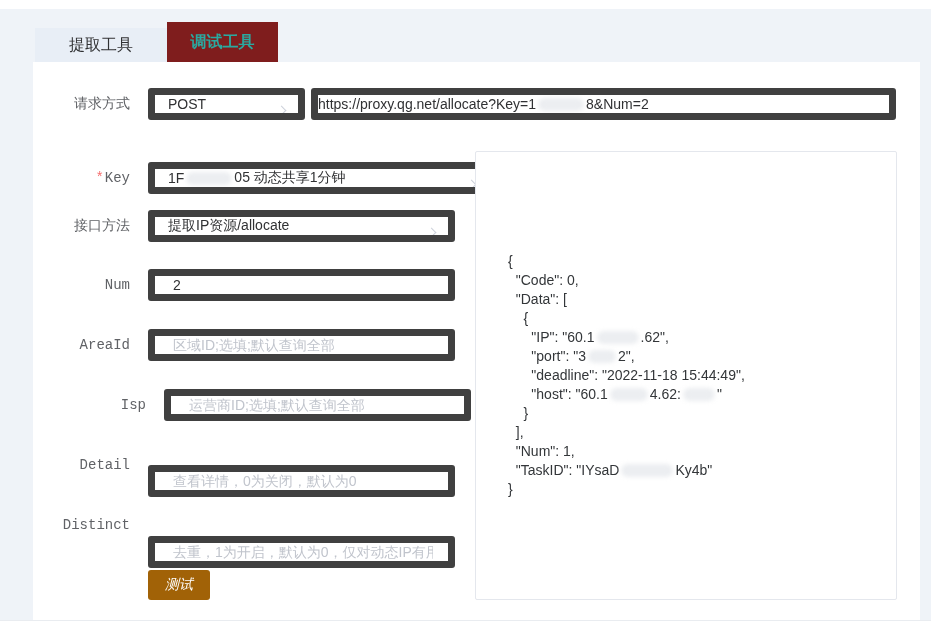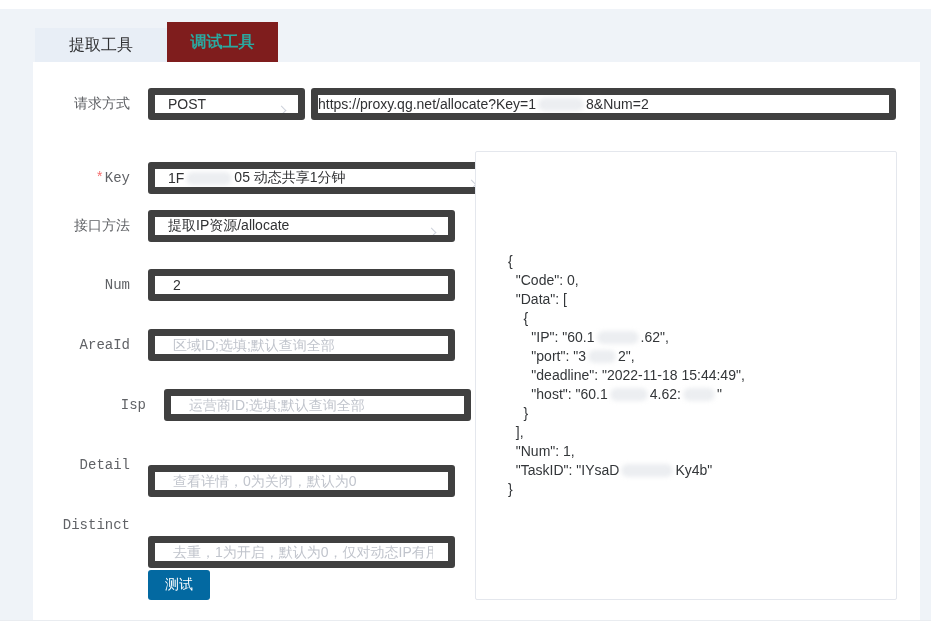--- a/index.html
+++ b/index.html
@@ -127,21 +127,21 @@
   <div class="row" style="left:0; top:387px; width:422px;">
     <span class="row-label">Detail</span>
     <input class="box" style="left: 115px; top: 16px;" placeholder="查看详情，0为关闭，默认为0">
   </div>
 
   <div class="row" style="left:0; top:447px; width:422px;">
     <span class="row-label">Distinct</span>
     <input class="box" style="left: 115px; top: 12px; margin-top: 15px;" placeholder="去重，1为开启，默认为0，仅对动态IP有用">
   </div>
 
-  <button class="btn" style="background: #0369a1;">测试</button>
+  <button class="btn" style="background: #a16207; font-style: italic;">测试</button>
 
   <div class="response-panel">
     <div class="response-json"><div>{</div><div>  "Code": 0,</div><div>  "Data": [</div><div>    {</div><div>      "IP": "60.1<span class="redact" style="width: 42px;"></span>.62",</div><div>      "port": "3<span class="redact" style="width: 28px;"></span>2",</div><div>      "deadline": "2022-11-18 15:44:49",</div><div>      "host": "60.1<span class="redact" style="width: 38px;"></span>4.62:<span class="redact" style="width: 32px;"></span>"</div><div>    }</div><div>  ],</div><div>  "Num": 1,</div><div>  "TaskID": "IYsaD<span class="redact" style="width: 52px;"></span>Ky4b"</div><div>}</div></div>
   </div>
 
 </div>
 
 <div class="bottom-strip"></div>
 
 </body></html>

